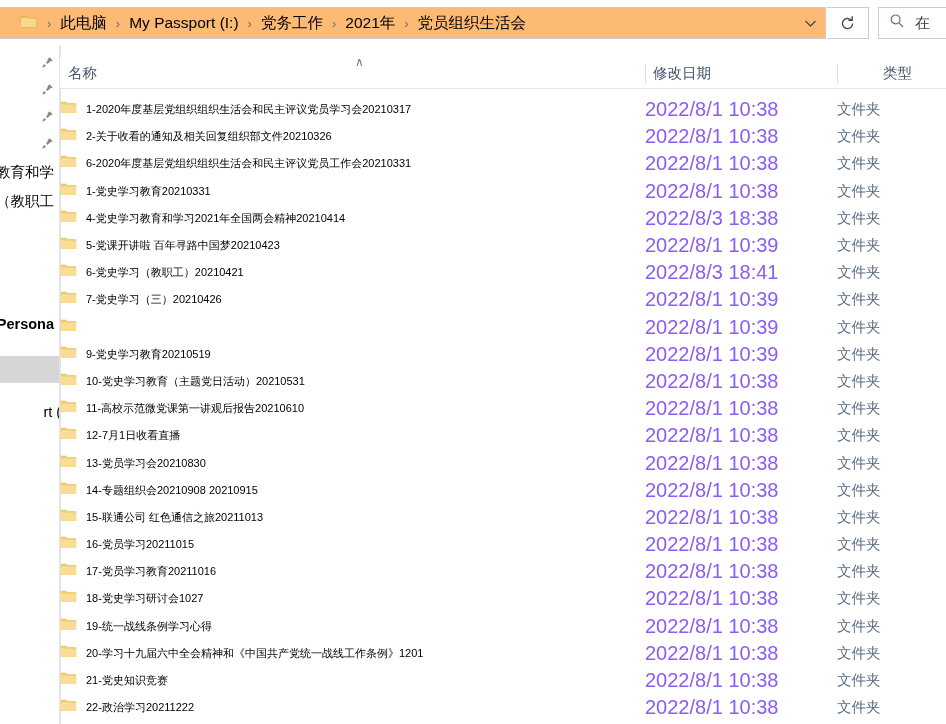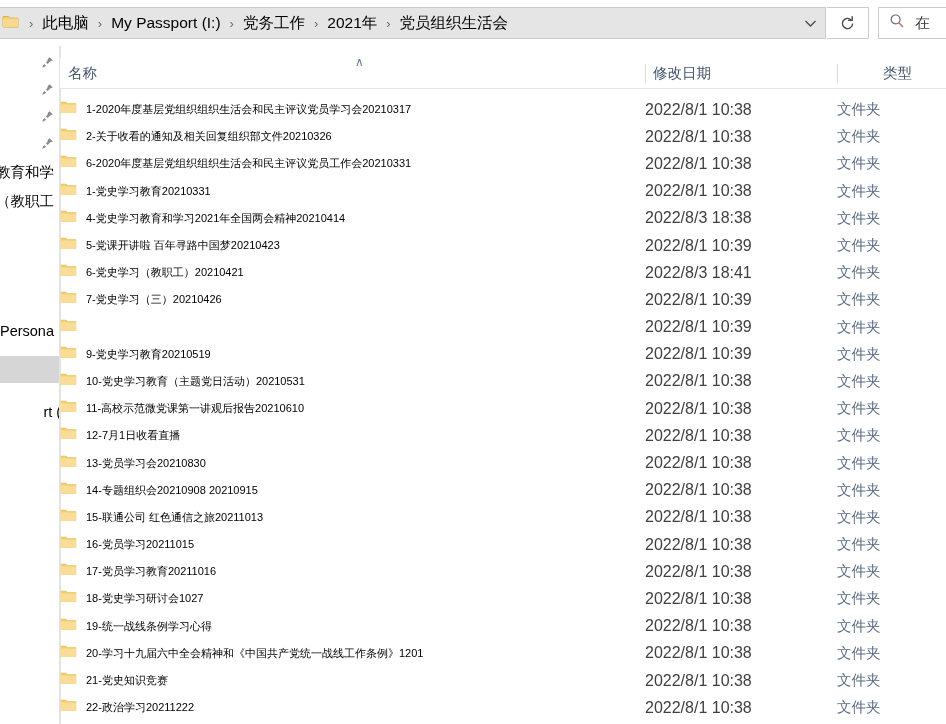--- a/index.html
+++ b/index.html
@@ -20,24 +20,24 @@
     background: #ffffff;
     display: flex;
     align-items: center;
   }
   #breadcrumb {
     position: absolute;
     left: 0; top: 7px;
     width: 826px; height: 32px;
     border: 1px solid #cccccc;
     border-left: none;
-    background: #e5e5e5;
+    background: #fdba74;
     display: flex;
     align-items: center;
-    padding-left: 2px;
+    padding-left: 20px;
   }
   .crumb-folder-icon { margin-right: 4px; display: inline-block; }
   .crumb {
     font-size: 15.5px;
     color: #000000;
     white-space: nowrap;
     padding: 2px 3px;
   }
   .crumb-sep {
     font-size: 13px;
@@ -131,22 +131,22 @@
   }
   .folder-icon { margin-right: 9px; flex: none; display: block; }
   .name-text {
     font-size: 11px;
     color: #000000;
     white-space: nowrap;
   }
   .cell-date {
     position: absolute;
     left: 585px;
-    font-size: 16px;
-    color: #404040;
+    font-size: 20px;
+    color: #8b5cf6;
     white-space: nowrap;
   }
   .cell-type {
     position: absolute;
     left: 777px;
     font-size: 14.5px;
     color: #5a6b82;
     white-space: nowrap;
   }
 
@@ -244,21 +244,21 @@
       <span class="pin-icon"><svg width="14" height="14" viewBox="0 0 14 14">
           <path d="M9.6 1.2 L12.8 4.4 L10.4 5.2 L7.6 8 L6 6.4 L3.2 9.2 L2.2 11.8 L4.8 10.8 L6 9.6 L4.4 8 L7.2 5.2 L8 2.8 Z" fill="#8a8a8a"></path>
         </svg></span>
     </div>
     <div class="nav-row" style="top: 113px;">
       <span class="nav-label">期教育和学</span>
     </div>
     <div class="nav-row" style="top: 142px;">
       <span class="nav-label">习（教职工</span>
     </div>
-    <div class="nav-row" style="top: 271px;">
+    <div class="nav-row" style="top: 264px; font-weight: bold;">
       <span class="nav-label">Persona</span>
     </div>
     <div class="nav-row selected" style="top: 310px;"></div>
     <div class="nav-row" style="top: 352px; margin-left: 20px;">
       <span class="nav-label">rt (I:)</span>
     </div>
   </div>
 <div id="nav-divider"></div>
 
 <div id="column-headers">

